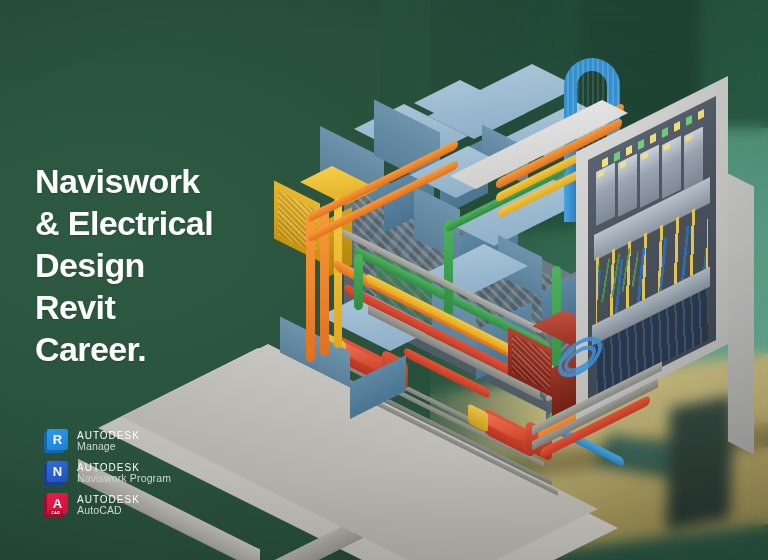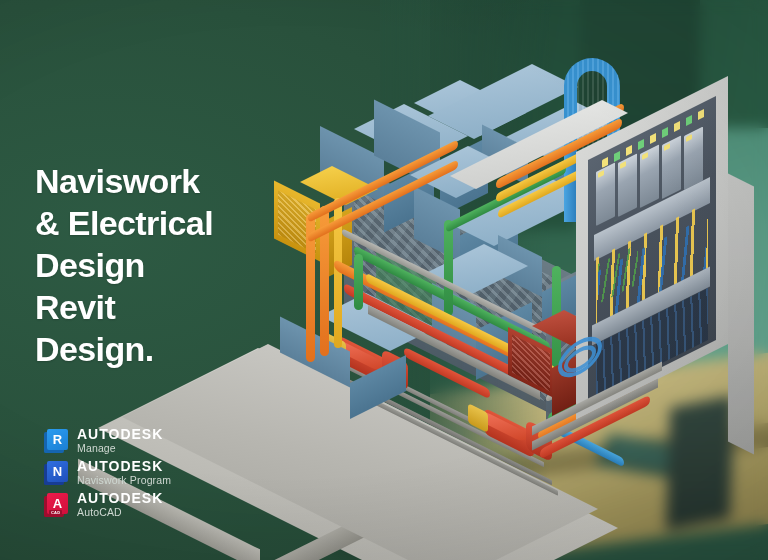--- a/index.html
+++ b/index.html
@@ -160,21 +160,21 @@
   .ic-acad .side    { background:#9e0d2e; }
   .ic-acad .bottom  { background:#9e0d2e; }
   .ic-acad .cad {
     position:absolute; left:5px; bottom:1px;
     font-size:4px; font-weight:bold; color:#fff;
     letter-spacing:.2px; line-height:1;
     background:#9e0d2e; padding:1px 2px; border-radius:1px;
   }
   .badge-text { line-height:1.12; }
   .badge-brand {
-    font-size:14px; font-weight:bold; color:#ffffff;
+    font-size:10px; font-weight:normal; color:#ffffff;
     letter-spacing:1.0px;
   }
   .badge-product {
     font-size:10.5px; color:#cfd8d2; letter-spacing:.15px;
   }
 
   
   .render {
     position:absolute;
     left:246px; top:48px;
@@ -442,21 +442,21 @@
     <div style="left:122px;top:300px;width:172px;height:9px;transform:skewY(26.5deg);background:linear-gradient(180deg,#a2a29d 0%,#80807b 100%);"></div>
   </div>
 
   <div class="vignette"></div>
 
   <div class="headline">
     <span>Naviswork</span>
     <span>&amp; Electrical</span>
     <span>Design</span>
     <span>Revit</span>
-    <span>Design.</span>
+    <span>Career.</span>
   </div>
 
   <div class="badges">
 
     <div class="badge">
       <div class="badge-icon ic-revit">
         <div class="side"></div>
           <div class="bottom"></div>
         <div class="face">R</div>
       </div>

